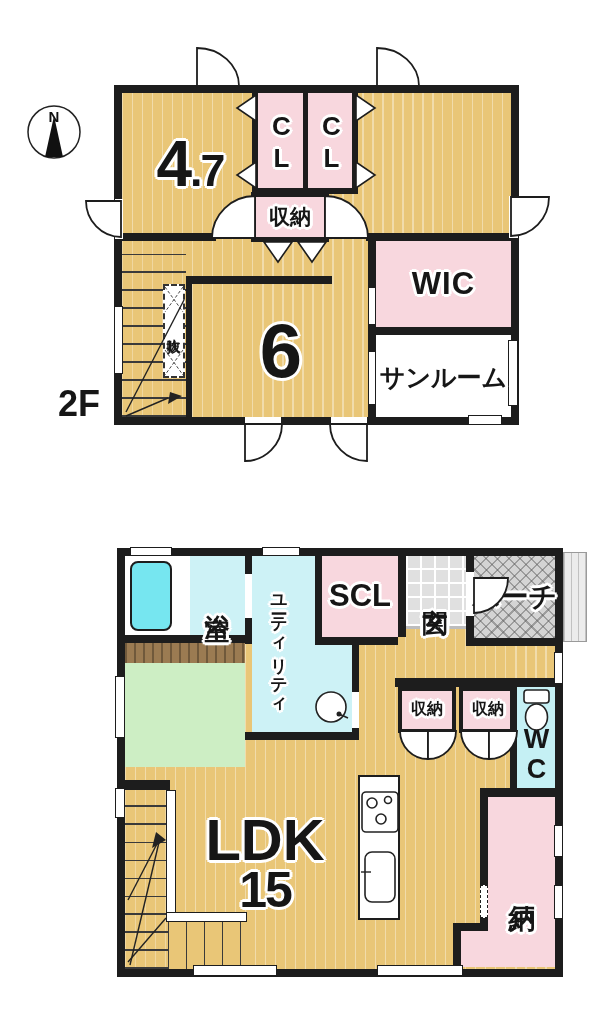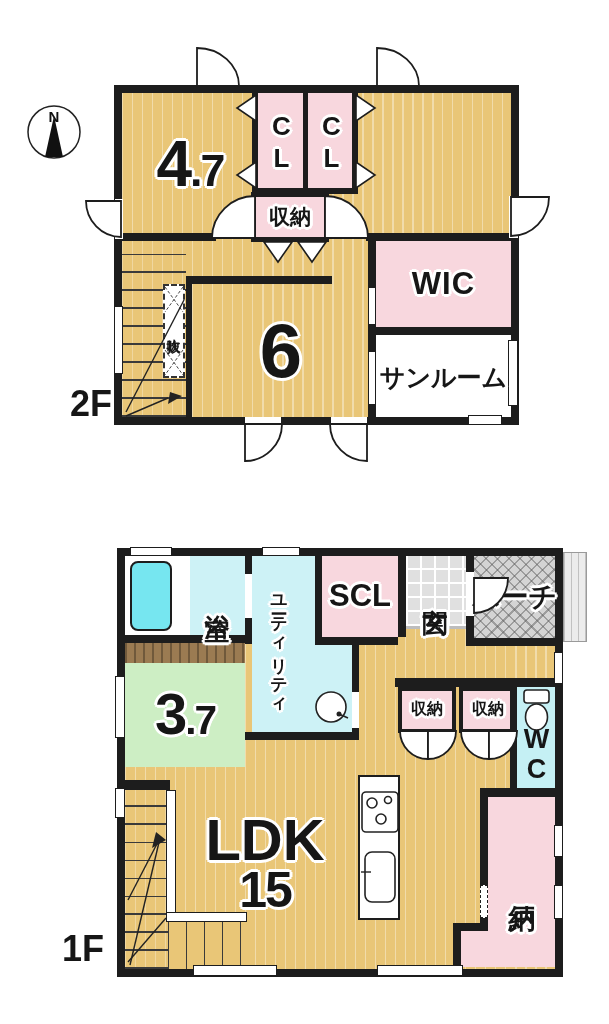--- a/index.html
+++ b/index.html
@@ -94,21 +94,21 @@
   <div class="lbl bignum split-wrap" style="left:128px;top:115px;width:124px;height:100px;">
     <span class="split-num"><span class="ip">4</span><span class="dp">.7</span></span>
     </div>
   <div class="lbl vtext" style="left:262px;top:100px;width:38px;height:85px;font-size:26px;">CL</div>
   <div class="lbl vtext" style="left:312px;top:100px;width:38px;height:85px;font-size:26px;">CL</div>
   <div class="lbl" style="left:256px;top:197px;width:68px;height:40px;font-size:21px;">収納</div>
   <div class="lbl" style="left:372px;top:352px;width:143px;height:50px;font-size:25px;">サンルーム</div>
   <div class="lbl" style="left:376px;top:250px;width:135px;height:68px;font-size:31px;letter-spacing:1px;">WIC</div>
   <div class="lbl vtext" style="left:163px;top:296px;width:22px;height:66px;font-size:14px;text-shadow:none;letter-spacing:1px;">吹抜</div>
   <div class="lbl bignum" style="left:200px;top:300px;width:160px;height:100px;font-size:76px;">6</div>
-  <div class="lbl floorlbl" style="left:60px;top:383px;width:62px;height:42px;">2F</div>
+  <div class="lbl floorlbl" style="left:48px;top:383px;width:62px;height:42px;">2F</div>
 
   <div class="abs yellow plan" style="left:117px;top:548px;width:446px;height:429px;"></div>
 
   <div class="abs" style="left:125px;top:556px;width:65px;height:80px;background:#fff;"></div>
   <div class="abs cyan" style="left:190px;top:556px;width:55px;height:80px;"></div>
   <div class="abs" style="left:130px;top:561px;width:42px;height:70px;background:var(--tub_cyan);border:2px solid var(--wall);border-radius:8px;"></div>
   <div class="wall" style="left:245px;top:556px;width:7px;height:88px;"></div>
   <div class="gap" style="left:245px;top:574px;width:7px;height:44px;"></div>
 
   <div class="abs cyan" style="left:252px;top:556px;width:63px;height:89px;"></div>
@@ -162,32 +162,28 @@
   <div class="win" style="left:554px;top:825px;width:9px;height:32px;"></div>
   <div class="win" style="left:554px;top:885px;width:9px;height:34px;"></div>
   <div class="win" style="left:193px;top:965px;width:84px;height:11px;"></div>
   <div class="win" style="left:377px;top:965px;width:86px;height:11px;"></div>
 
   <div class="lbl vtext" style="left:196px;top:562px;width:44px;height:70px;font-size:25px;">浴室</div>
   <div class="lbl vtext" style="left:262px;top:562px;width:34px;height:168px;font-size:17px;letter-spacing:1px;">ユーティリティ</div>
   <div class="lbl" style="left:318px;top:570px;width:84px;height:52px;font-size:31px;text-align:center;">SCL</div>
   <div class="lbl vtext" style="left:412px;top:558px;width:48px;height:66px;font-size:25px;">玄関</div>
   <div class="lbl" style="left:470px;top:572px;width:89px;height:50px;font-size:28px;">ポーチ</div>
-  <div class="lbl bignum split-wrap" style="left:128px;top:668px;width:114px;height:92px;font-size:58px;">
-    <span class="split-num"><span class="ip">3</span><span class="dp">.7</span></span>
-    </div>
   <div class="lbl" style="left:400px;top:692px;width:54px;height:34px;font-size:16px;">収納</div>
   <div class="lbl" style="left:461px;top:692px;width:54px;height:34px;font-size:16px;">収納</div>
   <div class="lbl vtext" style="left:518px;top:722px;width:36px;height:64px;font-size:27px;text-shadow:none;letter-spacing:0;">WC</div>
   <div class="lbl" style="left:185px;top:778px;width:160px;height:170px;flex-direction:column;line-height:.95;">
     <span style="font-size:58px;letter-spacing:0;">LDK</span>
     <span style="font-size:50px;letter-spacing:-2px;">15</span>
   </div>
   <div class="lbl vtext" style="left:500px;top:830px;width:44px;height:110px;font-size:27px;">納戸</div>
-  <div class="lbl floorlbl" style="left:52px;top:928px;width:62px;height:42px;">1F</div>
 
   <svg width="609" height="1024" viewBox="0 0 609 1024">
 
     <g>
       <circle cx="54" cy="132" r="26" fill="#fff" stroke="#222" stroke-width="1.5"></circle>
       <text x="54" y="122" text-anchor="middle" font-size="15" font-weight="bold" fill="#111">N</text>
       <polygon points="54,116 45,157 63,157" fill="#111"></polygon>
     </g>
 
     <path class="dl" d="M197,86 L197,48 A42,38 0 0 1 239,86 Z"></path>

